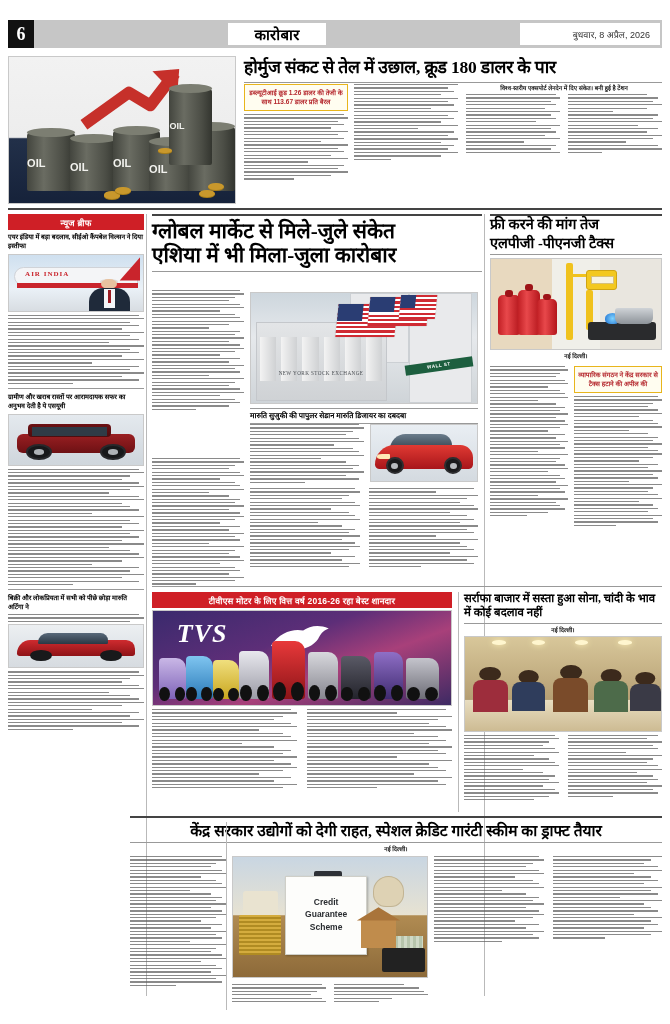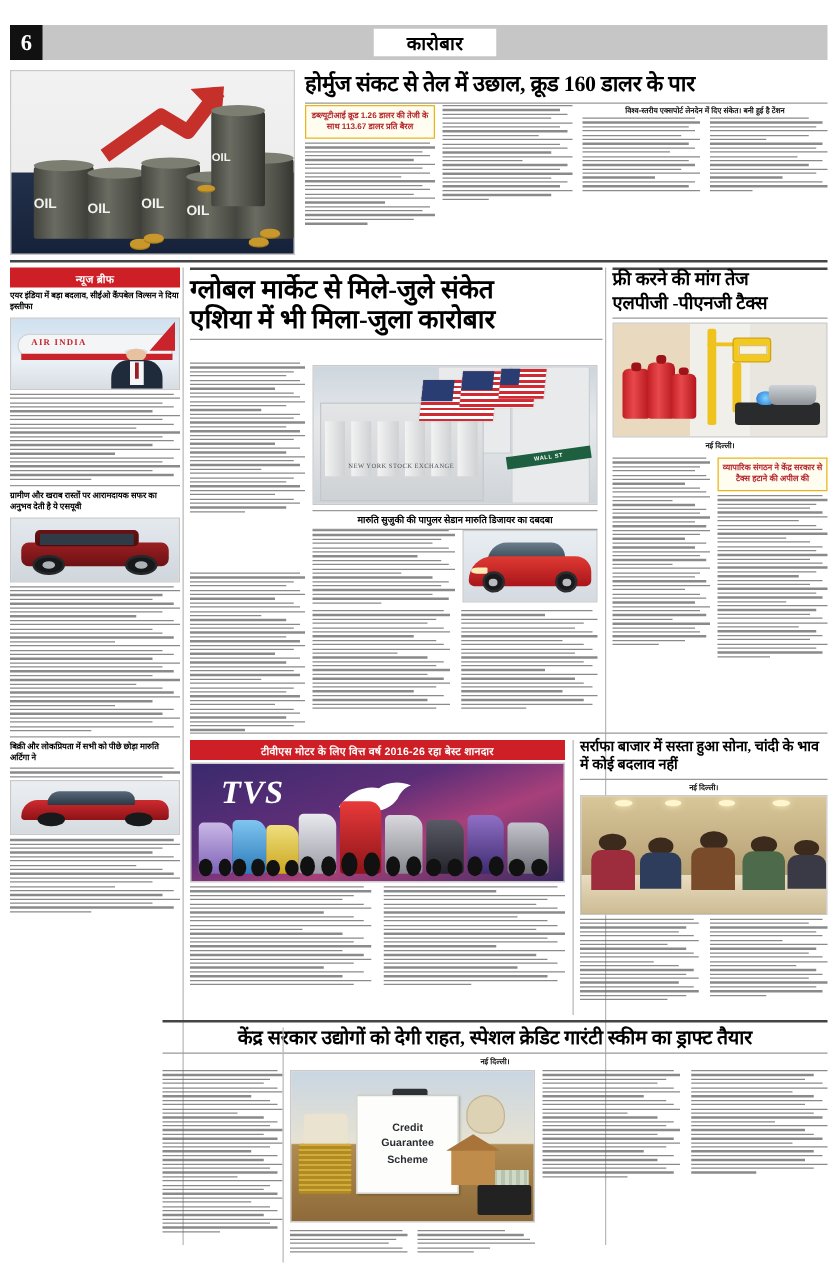--- a/index.html
+++ b/index.html
@@ -381,20 +381,21 @@
 </head>
 <body>
 
 <div class="page">
 
   <div class="masthead">
     <div class="page-num">6</div>
     <div class="mast-spacer"></div>
     <div class="section-name">कारोबार</div>
     <div class="mast-spacer"></div>
+    <div class="mast-date">बुधवार, 8 अप्रैल, 2026</div>
   </div>
 
   <div class="photo ph-oil" style="position:absolute;left:8px;top:56px;width:228px;height:148px;">
     <svg class="arrow" viewBox="0 0 100 60">
       <polygon points="6,6 40,6 40,18 22,18 58,48 96,22 96,40 62,60 14,24 6,24" fill="#c6302a" opacity="0"></polygon>
       <path d="M10 52 L52 22 L72 34 L95 4" stroke="#c6302a" stroke-width="11" fill="none" stroke-linejoin="round"></path>
       <polygon points="74,2 99,0 97,26" fill="#c6302a"></polygon>
     </svg>
     <div class="barrel" style="left:8%;width:21%;height:40%;">
         <span style="font-size:11px;">OIL</span>
@@ -415,21 +416,21 @@
         <span style="font-size:9px;">OIL</span>
       </div>
     <div class="coin" style="left:42%;bottom:3%;width:7%;height:5%;"></div>
     <div class="coin" style="left:47%;bottom:6%;width:7%;height:5%;"></div>
     <div class="coin" style="left:84%;bottom:4%;width:7%;height:5%;"></div>
     <div class="coin" style="left:88%;bottom:9%;width:7%;height:5%;"></div>
     <div class="coin" style="left:66%;bottom:34%;width:6%;height:4%;"></div>
   </div>
 
   <div style="position:absolute;left:244px;top:58px;width:418px;">
-    <div class="headline" style="font-size:17.5px;letter-spacing:-.2px;">होर्मुज संकट से तेल में उछाल, क्रूड 160 डालर के पार</div>
+    <div class="headline" style="font-size:17.5px;letter-spacing:-.2px;">होर्मुज संकट से तेल में उछाल, क्रूड 180 डालर के पार</div>
     <div class="rule-h" style="margin-top:4px;"></div>
   </div>
 
   <div style="position:absolute;left:244px;top:84px;width:104px;">
     <div class="yellowbox">डब्ल्यूटीआई क्रूड 1.26 डालर की तेजी के साथ 113.67 डालर प्रति बैरल</div>
     <div class="txt small" style="margin-top:3px;">
       <div class="ln s96"></div>
         <div class="ln s100"></div>
         <div class="ln s90"></div>
       <div class="ln s96"></div>
@@ -723,21 +724,21 @@
         <div class="canton"></div>
       </div>
     <div class="flag" style="left:66%;top:2%;width:16%;height:22%;">
         <div class="canton"></div>
       </div>
     <div class="wallsign">WALL ST</div>
   </div>
 
   <div style="position:absolute;left:250px;top:408px;width:228px;">
     <div class="rule-h"></div>
-    <div class="headline" style="font-size:7.5px;text-align:center;margin-top:2px;line-height:1.3;">मारुति सुजुकी की पापुलर सेडान मारुति डिजायर का दबदबा</div>
+    <div class="headline" style="font-size:7.5px;margin-top:2px;line-height:1.3;">मारुति सुजुकी की पापुलर सेडान मारुति डिजायर का दबदबा</div>
     <div class="rule-h" style="margin-top:2px;"></div>
   </div>
 
   <div class="photo ph-car" style="position:absolute;left:370px;top:424px;width:108px;height:58px;">
     <div class="cabin"></div>
       <div class="body"></div>
       <div class="lamp"></div>
     <div class="wheel" style="left:14%;"></div>
       <div class="wheel" style="right:14%;"></div>
   </div>

